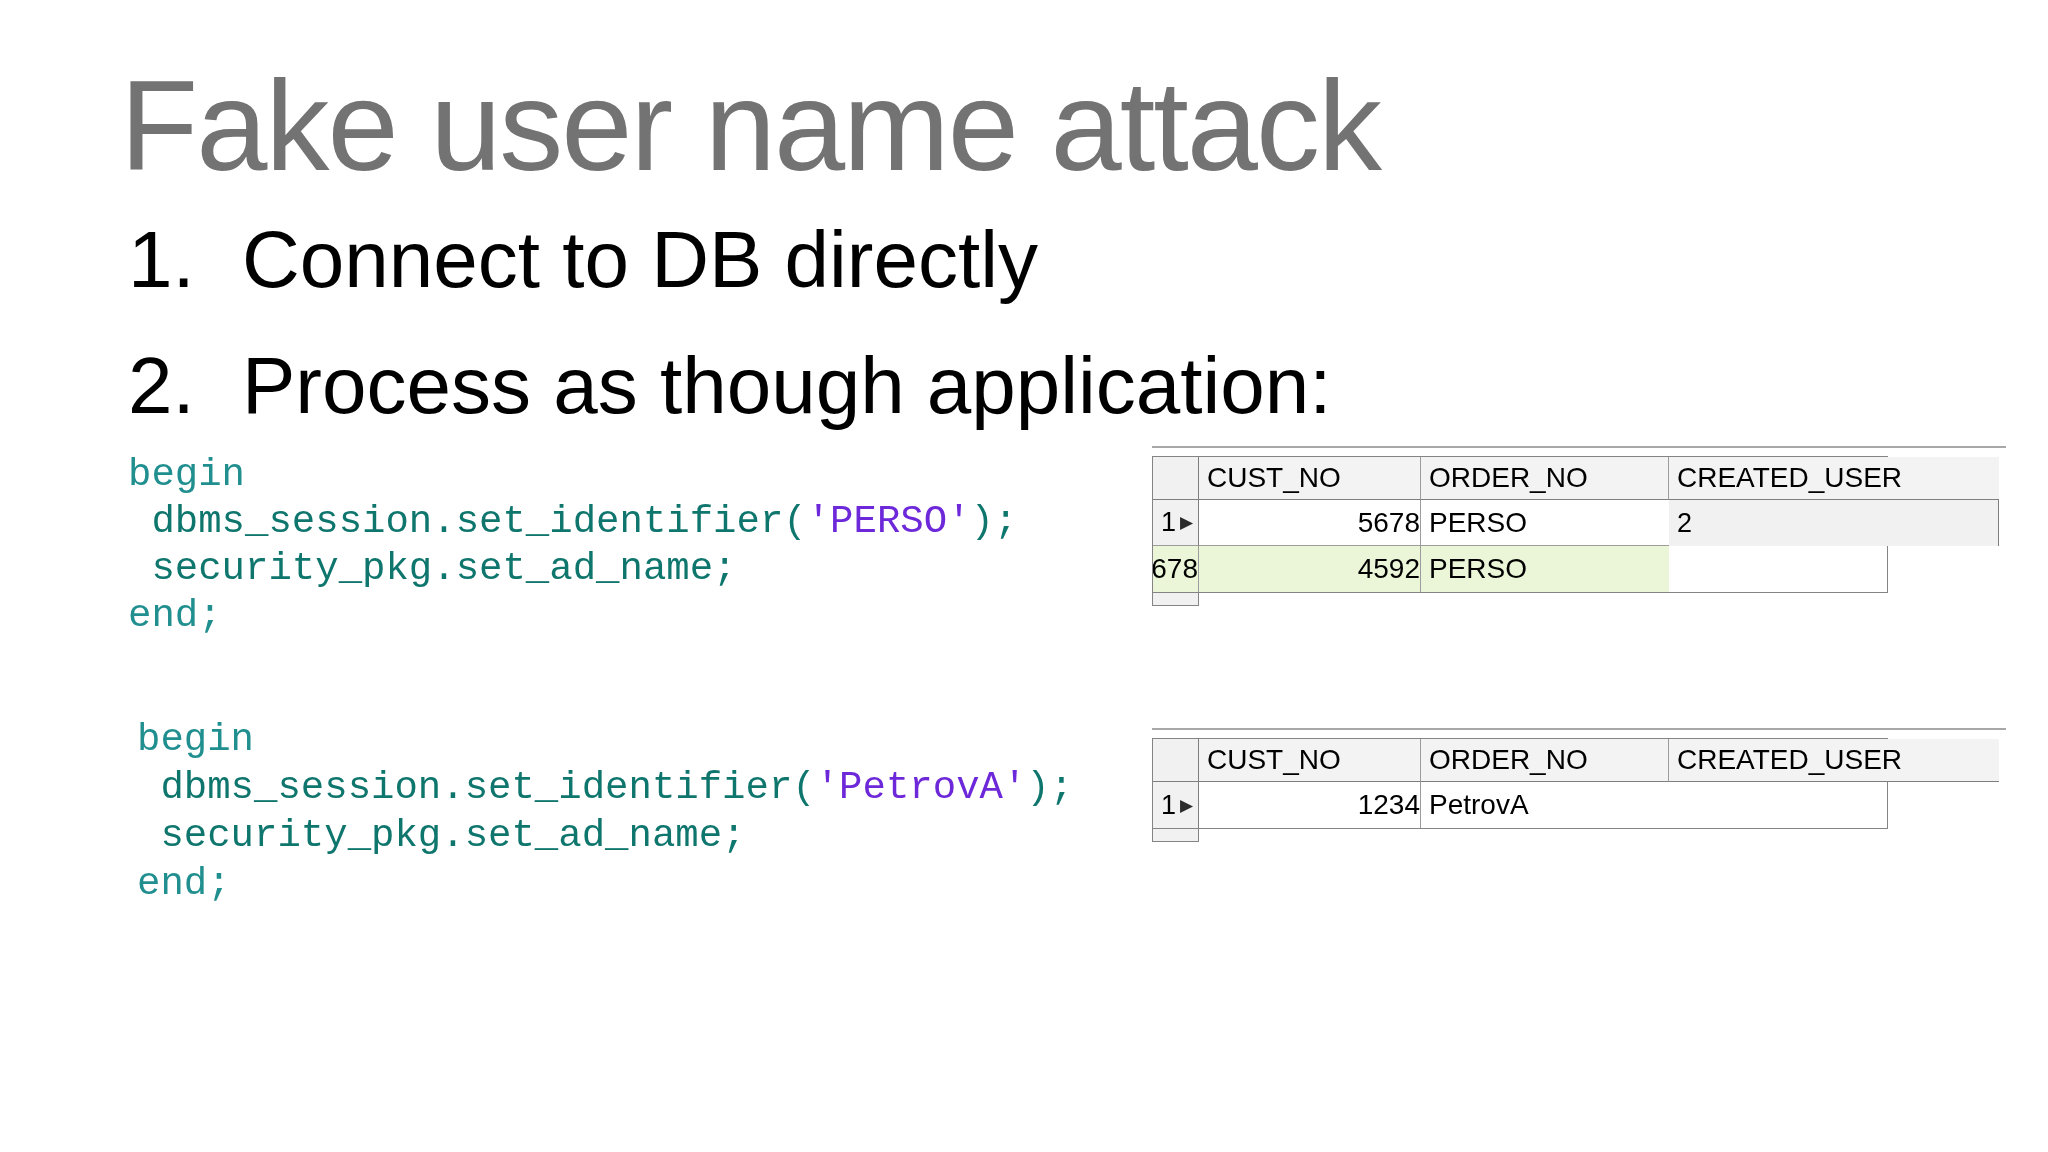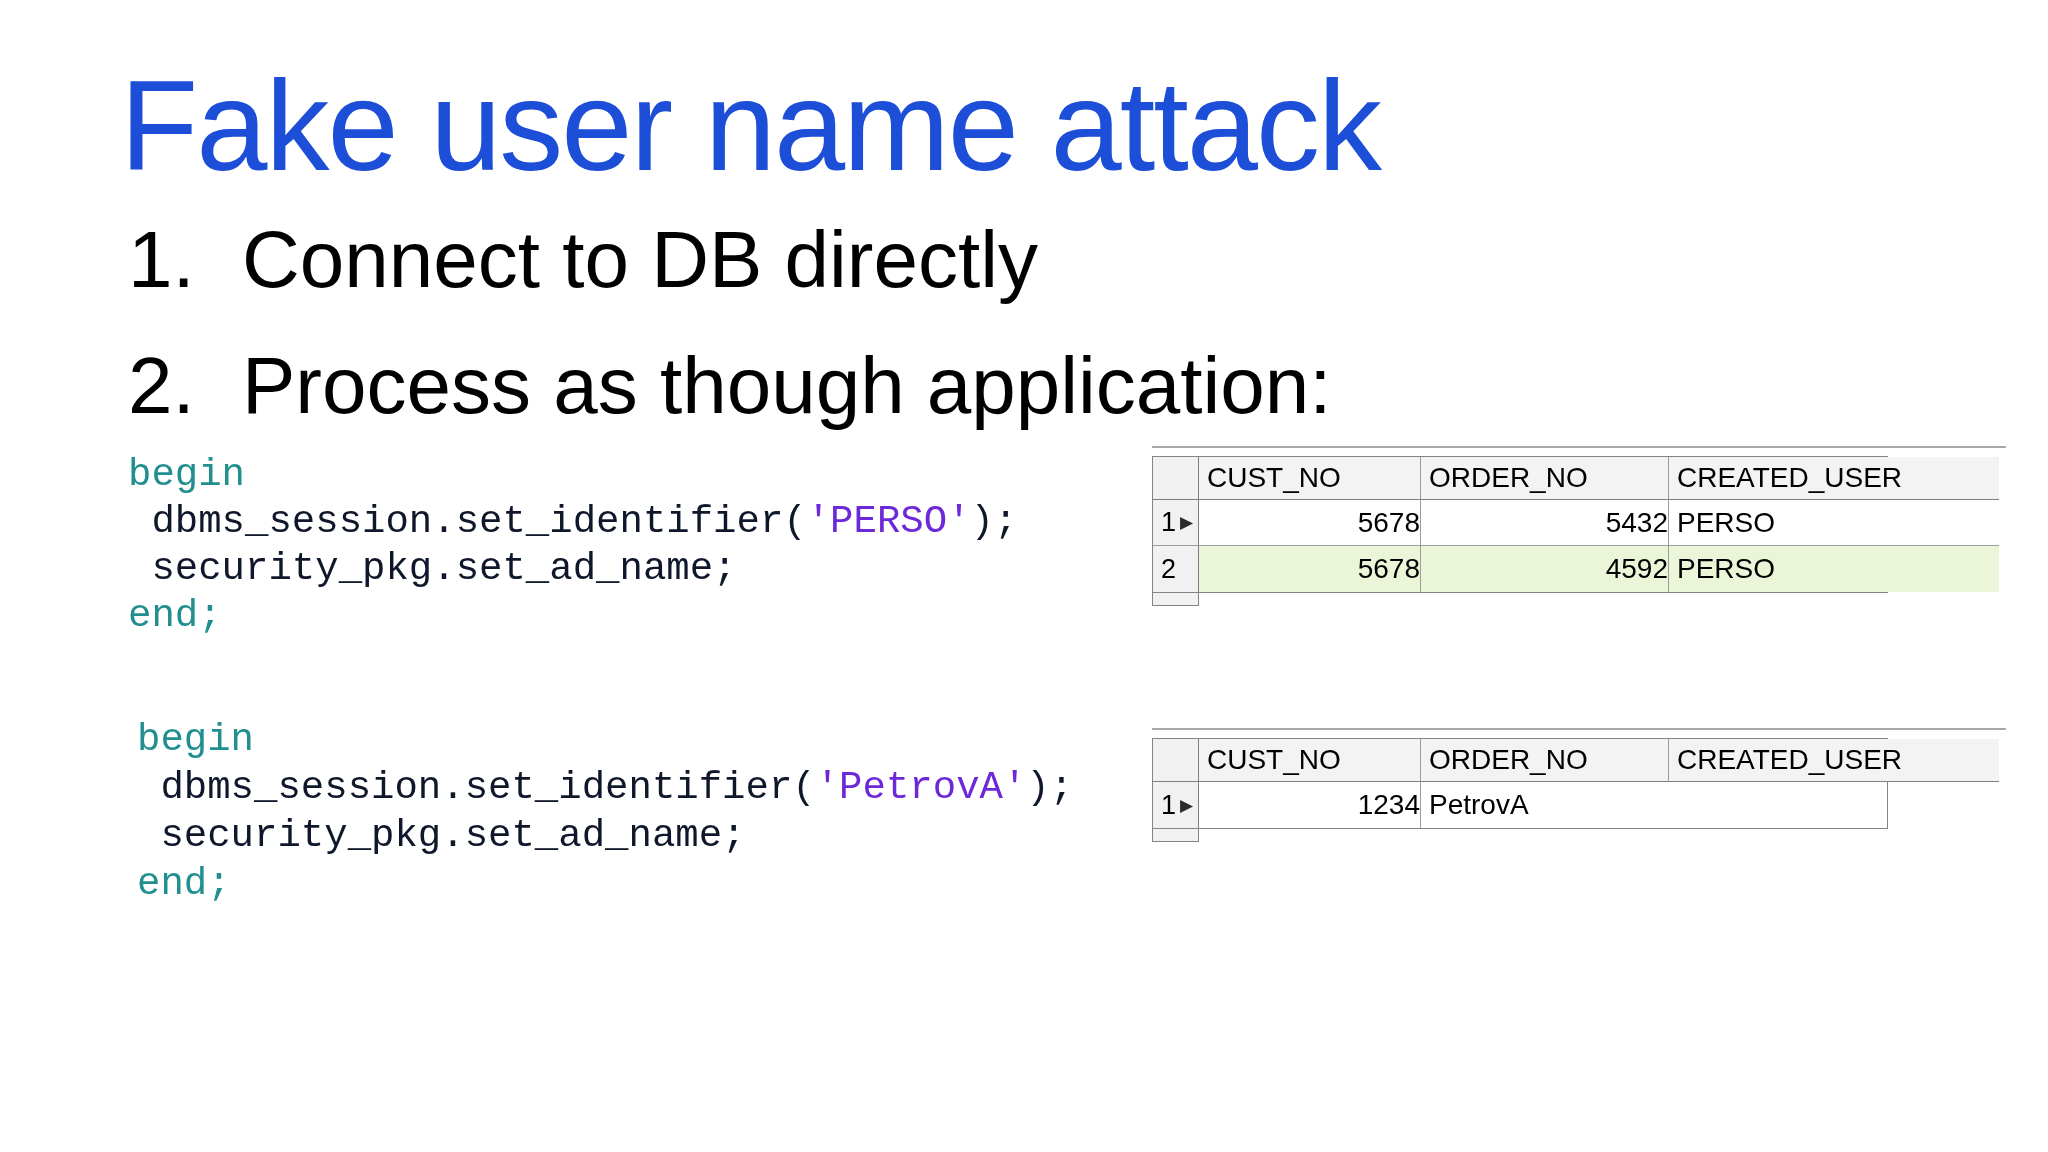--- a/index.html
+++ b/index.html
@@ -5,37 +5,37 @@
   * { margin:0; padding:0; box-sizing:border-box; }
   html,body { background:#ffffff; }
   body { width:2048px; height:1152px; overflow:hidden;
          font-family:"Liberation Sans", sans-serif; }
 
   .slide { position:relative; width:2048px; height:1152px; background:#ffffff; }
 
   
   .title { position:absolute; left:120px; top:56px;
            font-size:128px; line-height:1.1; font-weight:400;
-           letter-spacing:-2px; color:#1d4ed8; }
+           letter-spacing:-2px; color:#737373; }
 
   
   .list-item { position:absolute; left:128px; display:flex;
                font-size:80px; line-height:1.1; color:#000; }
   .li-1 { top:216px; }
   .li-2 { top:342px; }
   .li-num { width:114px; flex:0 0 114px; }
 
   
   .code { position:absolute; font-family:Liberation Mono, monospace;
           font-size:39px; line-height:47px; }
   .code-1 { left:128px; top:452px; }
   .code-2 { left:137px; top:716px; line-height:48px; }
   .code-line { white-space:pre; }
   .kw   { color:#218F8F; }
-  .cb   { color:#0f172a; }
+  .cb   { color:#0f766e; }
   .str  { color:#6d28d9; }
 
   
   .grid-wrap { position:absolute; width:736px; }
   .grid-wrap.g1 { left:1152px; top:446px; }
   .grid-wrap.g2 { left:1152px; top:728px; }
   .grid-topline { height:2px; width:854px; background:#A8A8A8; }
   .grid { display:grid; grid-template-columns:46px 222px 248px 330px;
           border:1px solid #848484; background:#fff; margin-top:8px; }
   .cell { display:flex; align-items:center; height:46px;
@@ -92,21 +92,20 @@
       <div class="cell hdr rowhdr"></div>
       <div class="cell hdr">CUST_NO</div>
       <div class="cell hdr">ORDER_NO</div>
       <div class="cell hdr last">CREATED_USER</div>
 
       <div class="cell rowhdr">
           <span>1</span>
           <span class="marker">▶</span>
         </div>
       <div class="cell num">5678</div>
-      <div class="cell num">5432</div>
       <div class="cell txt last">PERSO</div>
 
       <div class="cell rowhdr bottom">
           <span>2</span>
           <span class="marker"></span>
         </div>
       <div class="cell num hl bottom">5678</div>
       <div class="cell num hl bottom">4592</div>
       <div class="cell txt hl last bottom">PERSO</div>
     </div>

